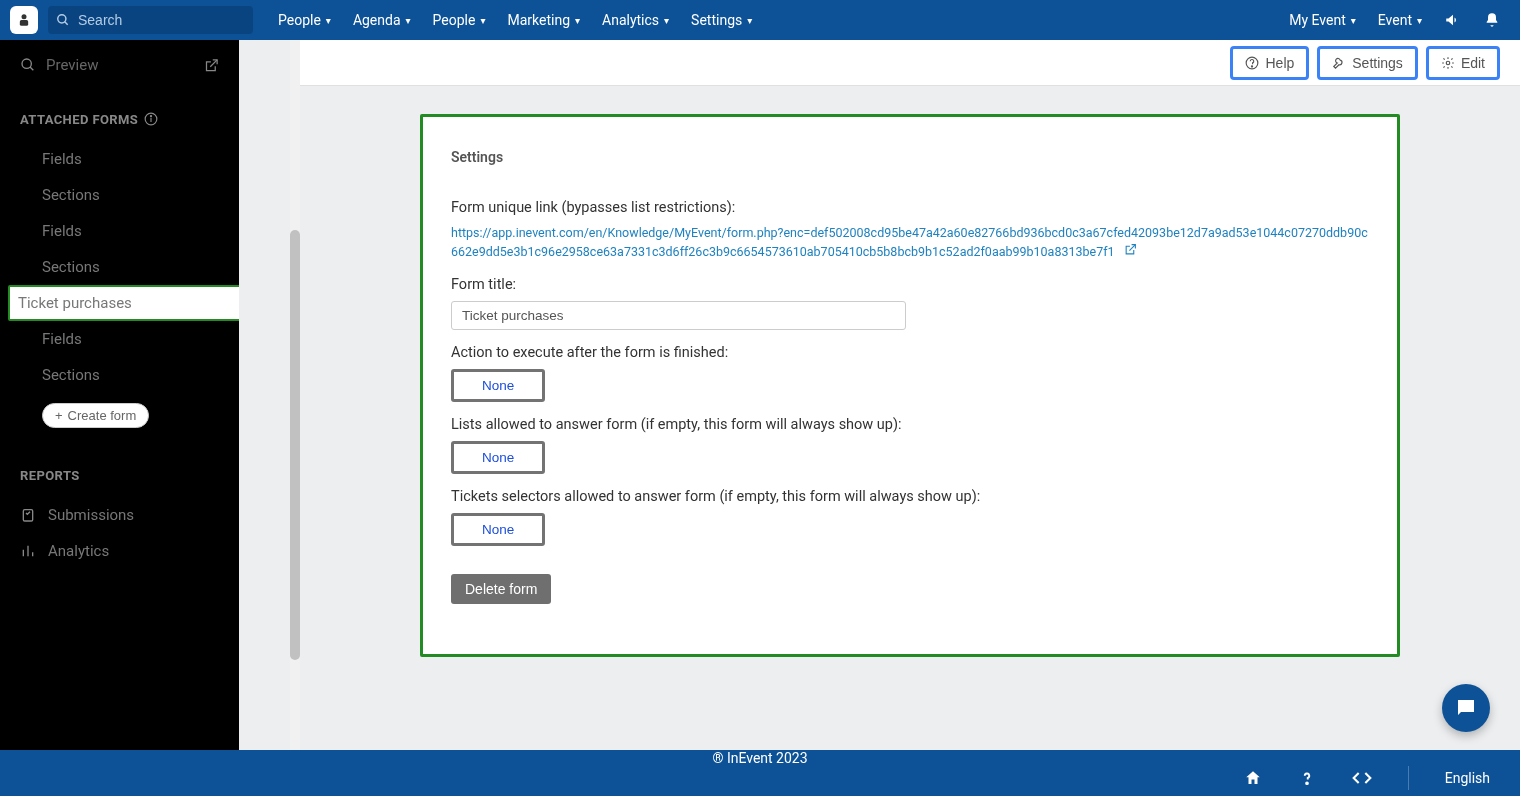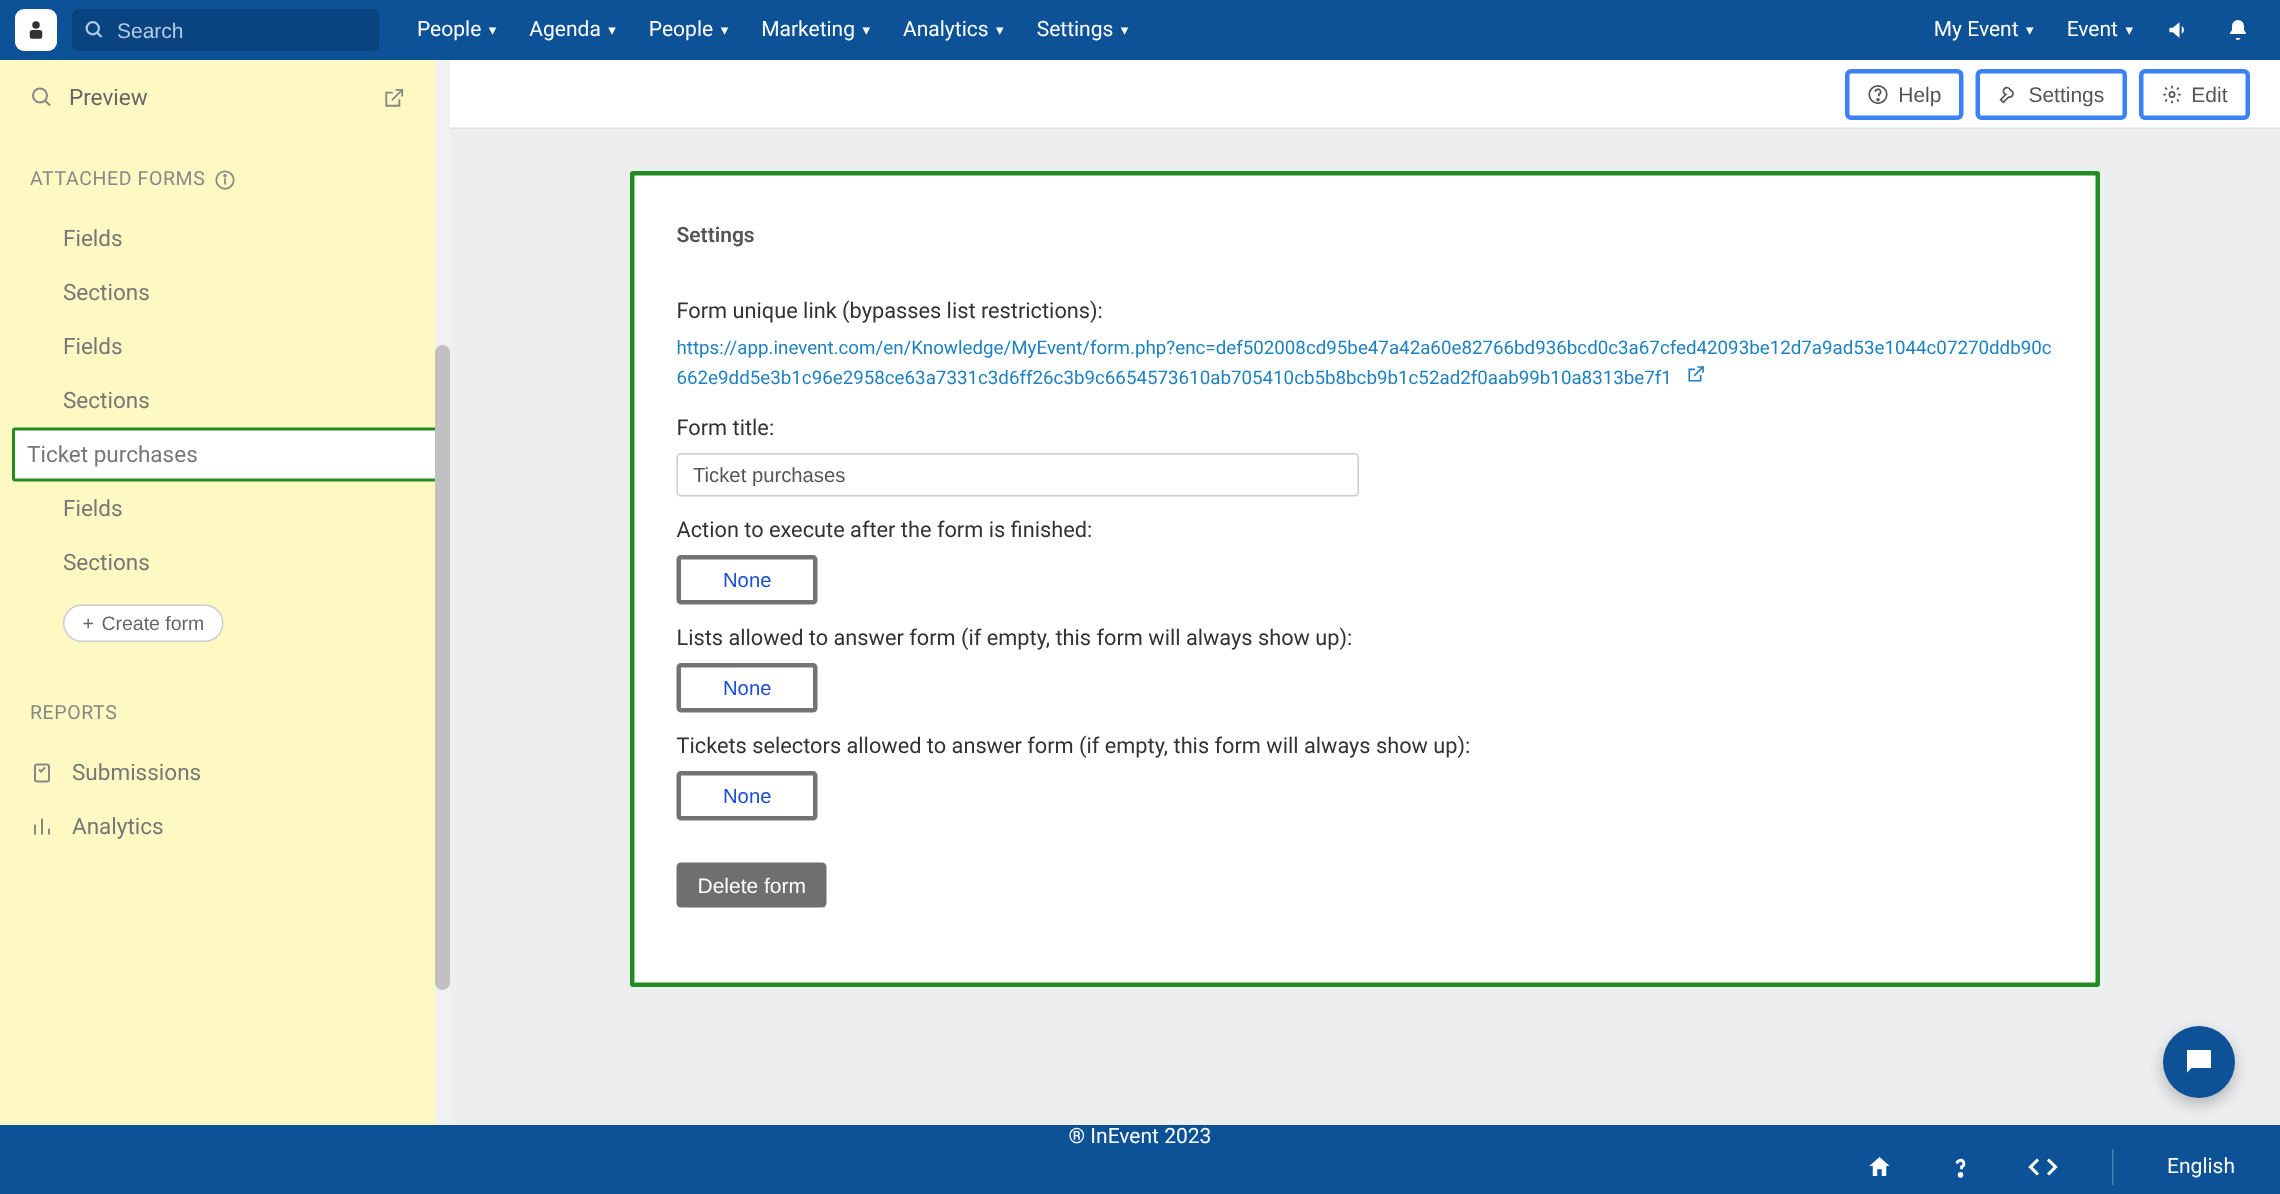--- a/index.html
+++ b/index.html
@@ -15,25 +15,25 @@
 .nav-items { display: flex; align-items: center; margin-left: 15px; gap: 2px; }
 .nav-item { padding: 10px 10px; color: #fff; cursor: pointer; display: flex; align-items: center; gap: 5px; font-size: 14px; }
 .nav-right { margin-left: auto; display: flex; align-items: center; gap: 2px; }
 .chev { font-size: 10px; }
 
 
 .toolbar { background: #fff; height: 46px; display: flex; align-items: center; justify-content: flex-end; padding: 0 20px; gap: 8px; border-bottom: 1px solid #e0e0e0; margin-left: 300px; }
 .toolbtn { border: 3px solid #3b82f6; border-radius: 4px; padding: 6px 12px; background: #fff; cursor: pointer; display: inline-flex; align-items: center; gap: 6px; color: #555; font-size: 14px; }
 
 
-.sidebar { position: absolute; top: 40px; left: 0; width: 290px; bottom: 46px; background: #fef9c3; overflow-y: auto; padding: 12px 0; }
+.sidebar { position: absolute; top: 40px; left: 0; width: 239px; bottom: 46px; background: #000000; overflow-y: auto; padding: 12px 0; }
 .sidebar-inner { padding: 0 20px; }
 .side-preview { display: flex; align-items: center; gap: 10px; padding: 4px 0 16px 0; color: #666; font-size: 15px; }
 .side-preview .ext { margin-left: auto; }
-.side-heading { font-size: 13px; font-weight: 400; color: #888; letter-spacing: 0.4px; margin-top: 22px; margin-bottom: 14px; display: flex; align-items: flex-end; gap: 6px; }
+.side-heading { font-size: 13px; font-weight: 700; color: #888; letter-spacing: 0.4px; margin-top: 22px; margin-bottom: 14px; display: flex; align-items: flex-start; gap: 6px; }
 .side-group { padding: 8px 0; color: #777; font-size: 15px; cursor: pointer; }
 .side-sub { padding: 9px 0 9px 22px; color: #777; font-size: 15px; cursor: pointer; }
 .side-selected { border: 2px solid #228B22; border-radius: 2px; padding: 7px 8px; margin-left: -12px; margin-right: -40px; background: #fff; position: relative; }
 .side-selected::after { content:""; position:absolute; right:-26px; top:0; bottom:0; width:42px; background:#e9e9e9; border-radius:0 16px 16px 0; z-index:-1;}
 .create-btn { border: 1px solid #ccc; border-radius: 16px; padding: 4px 12px; font-size: 13px; color: #666; background: #fff; cursor: pointer; display: inline-flex; align-items: center; gap: 5px; margin-top: 10px; margin-left: 22px; }
 .side-report-item { display: flex; align-items: center; gap: 12px; padding: 9px 0; color: #777; font-size: 15px; cursor: pointer; }
 
 .scrollbar-track { position: absolute; top: 40px; bottom: 46px; left: 290px; width: 10px; background: #f1f1f1; }
 .scrollbar-thumb { position: absolute; left: 0; width: 10px; background: #c1c1c1; border-radius: 5px; top: 190px; height: 430px; }
 

